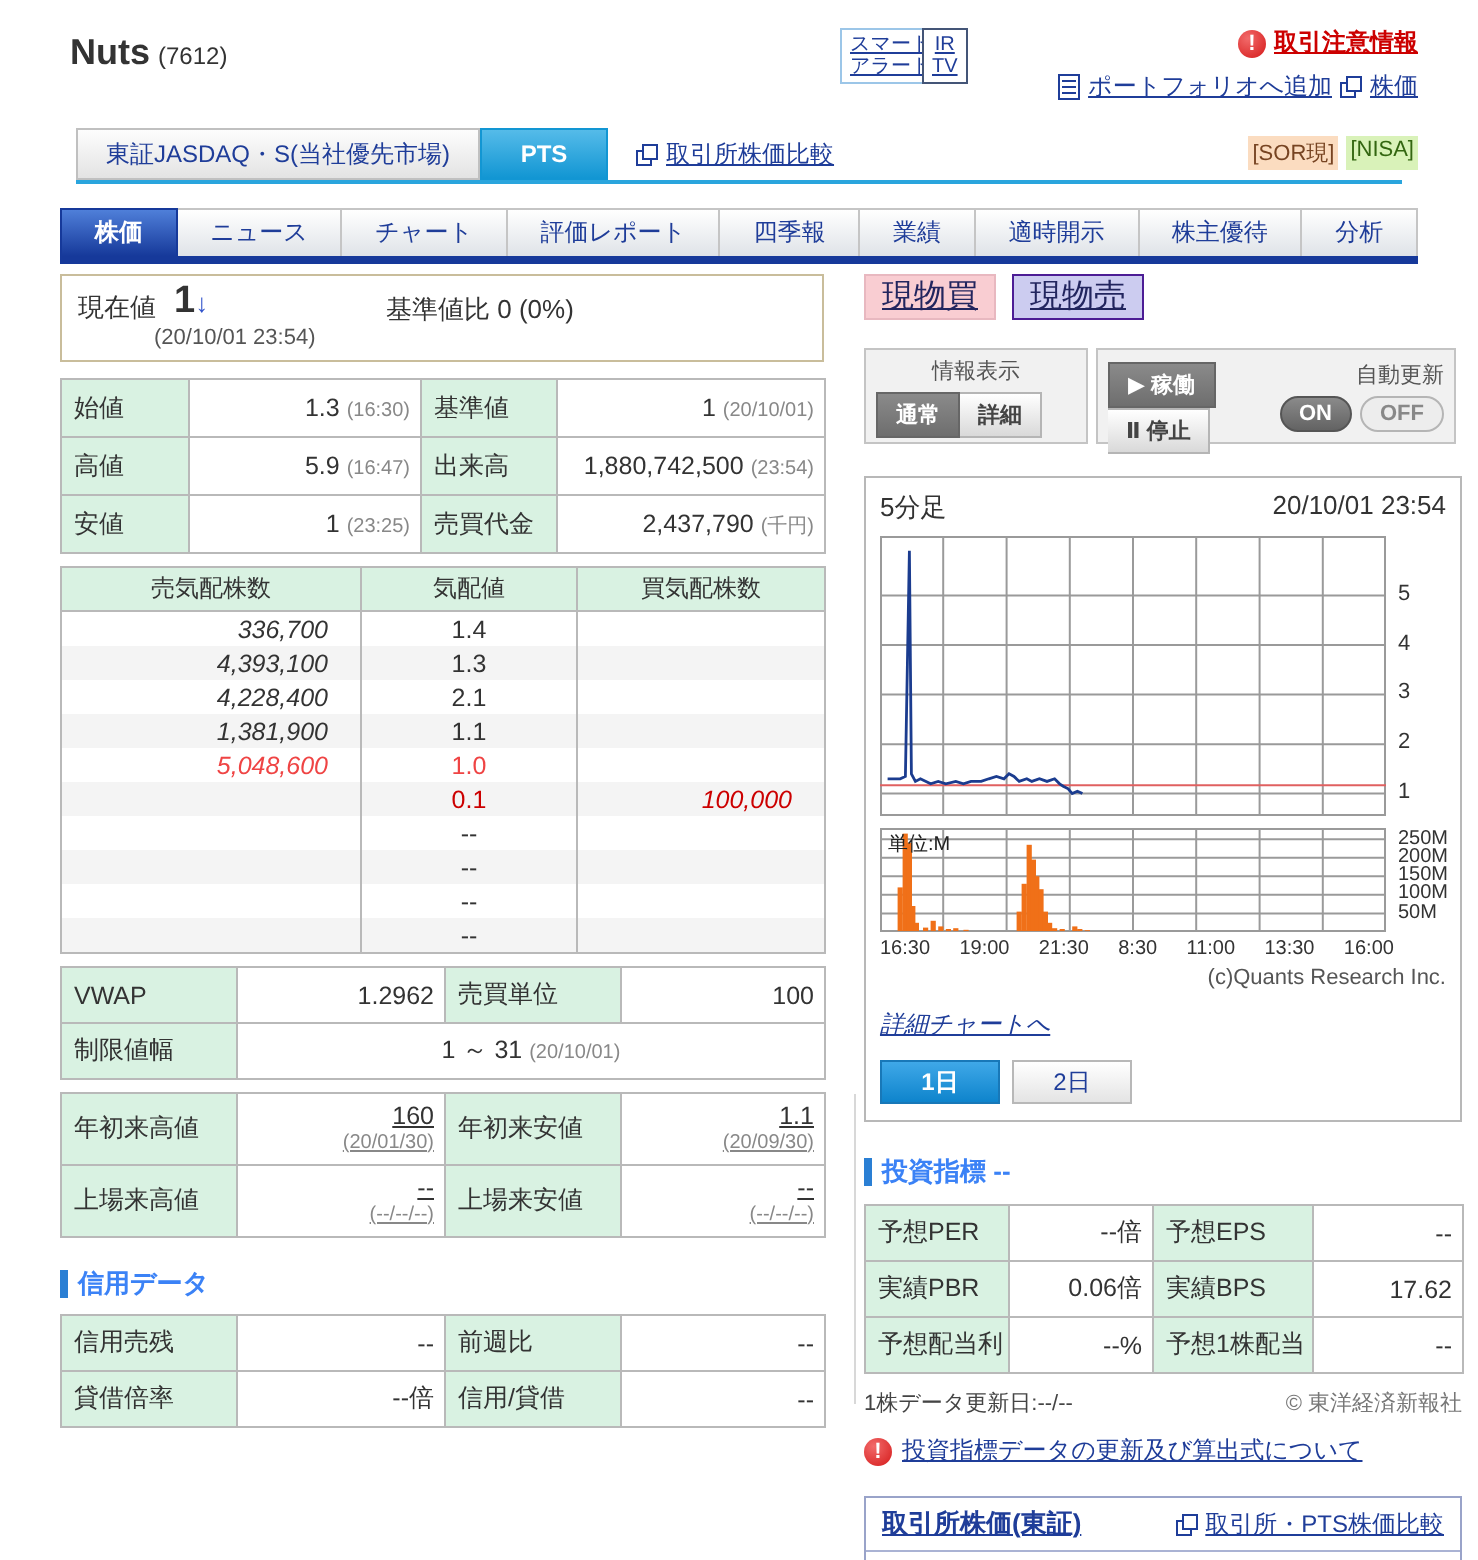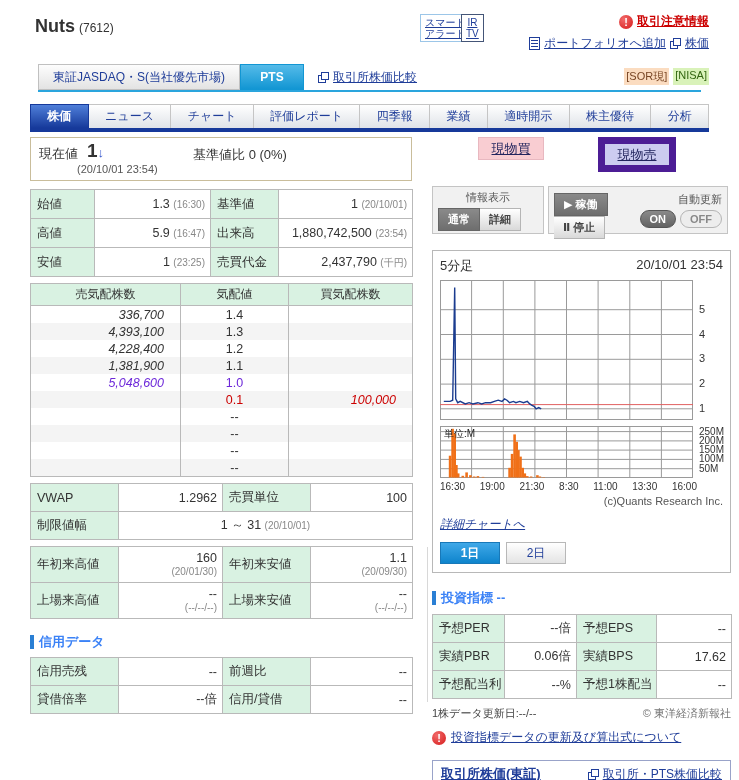--- a/index.html
+++ b/index.html
@@ -60,45 +60,45 @@
   
   table{border-collapse:collapse;table-layout:fixed;width:382px;font-size:12.5px;color:#333;}
   td,th{border:1px solid #b9b9b9;overflow:hidden;white-space:nowrap;}
   td.g{background:#d9f2e2;padding-left:6px;}
   td.v{text-align:right;padding-right:5px;}
   .sub{font-size:10px;color:#888;}
   .summary-tbl td{height:26px;}
   .vwap-tbl{margin-top:6px;} .vwap-tbl td{height:25px;}
   .vwap-tbl td.c{text-align:center;}
   .range-tbl{margin-top:6px;} .range-tbl td{height:33px;}
-  .range-tbl .v div{line-height:14px;}
+  .range-tbl .v div{line-height:14px;text-decoration:underline;}
   .credit-tbl{margin-top:6px;} .credit-tbl td{height:25px;}
 
   
   .ob-tbl{margin-top:6px;}
   .ob-tbl th{background:#d9f2e2;height:19px;font-size:12px;font-weight:normal;text-align:center;}
   .ob-tbl td{height:15px;border-top:none;border-bottom:none;font-size:12.5px;}
   .ob-tbl tr.alt td{background:#f4f4f4;}
   .ob-tbl td.num{text-align:right;padding-right:16px;font-style:italic;}
   .ob-tbl td.prc{text-align:center;}
-  .ob-tbl tr.best-sell td{color:#6d28d9;}
+  .ob-tbl tr.best-sell td{color:#ef4444;}
   .ob-tbl tr.best-buy td{color:#cc0000;}
   .ob-tbl tbody{border:1px solid #b9b9b9;}
 
   
   .sec-head{display:flex;align-items:center;gap:5px;margin-top:14px;}
   .sec-bar{width:4px;height:14px;background:#2a7fd4;}
   .sec-txt{font-size:13px;font-weight:bold;color:#3b82f6;}
 
   
   .actions{display:flex;gap:8px;}
-  .act{width:64px;height:21px;line-height:21px;text-align:center;font-size:13px;margin-left:46px;}
+  .act{width:64px;height:21px;line-height:21px;text-align:center;font-size:16px;}
   .act span{color:#22255e;text-decoration:underline;}
   .act.buy{background:#f9cdd2;border:1px solid #e8b8c0;}
-  .act.sell{background:#ccccf0;border:7px solid #4c1d95;}
+  .act.sell{background:#ccccf0;border:1px solid #4c1d95;}
   .controls{display:flex;gap:4px;margin-top:14px;}
   .ctl-box{border:1px solid #c4c4c4;background:#f1f1f1;height:40px;padding:3px 5px;}
   .ctl-label{font-size:11px;color:#555;text-align:center;margin-bottom:3px;}
   .seg{display:inline-block;font-size:11px;font-weight:bold;padding:3px 9px;}
   .seg.dark{background:linear-gradient(#8a8a8a,#6e6e6e);color:#fff;border:1px solid #666;}
   .seg.light{background:linear-gradient(#ffffff,#d9d9d9);color:#444;border:1px solid #b5b5b5;border-left:none;}
   .autoupd{display:flex;gap:8px;align-items:center;width:168px;}
   .autoupd .btns{margin-top:12px;}
   .autoupd .right{flex:1;}
   .pills{display:flex;gap:4px;justify-content:flex-end;margin-top:2px;}
@@ -259,21 +259,21 @@
             <td class="prc">1.4</td>
             <td class="num"></td>
           </tr>
         <tr class="alt">
             <td class="num">4,393,100</td>
             <td class="prc">1.3</td>
             <td class="num"></td>
           </tr>
         <tr>
             <td class="num">4,228,400</td>
-            <td class="prc">1.2</td>
+            <td class="prc">2.1</td>
             <td class="num"></td>
           </tr>
         <tr class="alt">
             <td class="num">1,381,900</td>
             <td class="prc">1.1</td>
             <td class="num"></td>
           </tr>
         <tr class="best-sell">
             <td class="num">5,048,600</td>
             <td class="prc">1.0</td>

